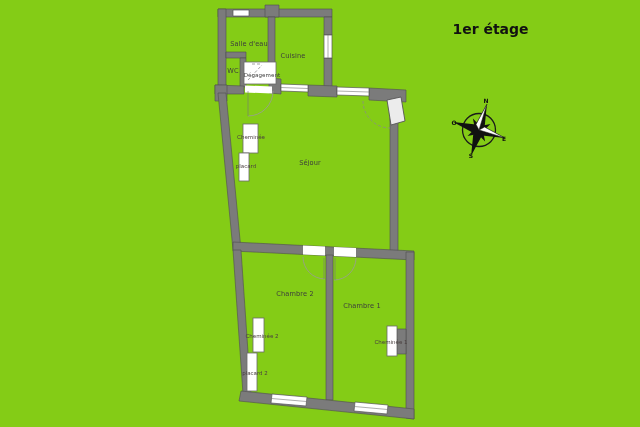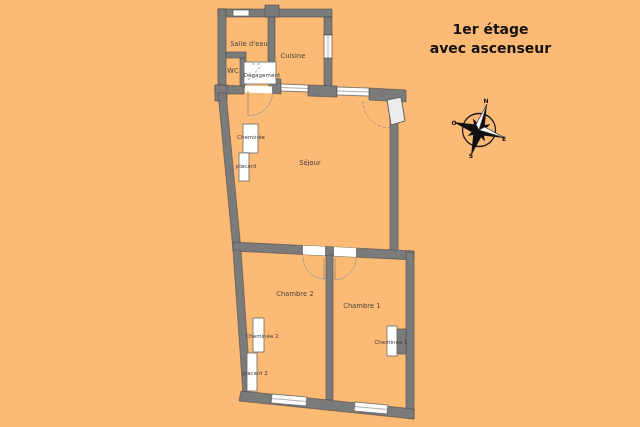--- a/index.html
+++ b/index.html
@@ -1,17 +1,17 @@
 <!DOCTYPE html>
 <html><head>
 <meta charset="utf-8">
 <style>
   html,body{margin:0;padding:0;background:#fff;}
   #stage{
-    position:relative;width:640px;height:427px;background:#fdba74;overflow:hidden;
+    position:relative;width:640px;height:427px;background:#84cc16;overflow:hidden;
     font-family:"DejaVu Sans",sans-serif;
   }
   #plan-svg{position:absolute;left:0;top:0;}
   .room-label{
     position:absolute;color:#3d3d3d;font-size:11px;white-space:nowrap;
     transform:translate(-50%,-50%) scale(0.6);letter-spacing:0.2px;
   }
   .feature-label{
     position:absolute;color:#4a4040;font-size:11px;white-space:nowrap;
     transform:translate(-50%,-50%) scale(0.5);
@@ -127,21 +127,20 @@
       </g>
       <text class="compass-letter" x="7" y="-27" text-anchor="middle">N</text>
       <text class="compass-letter" x="25" y="11" text-anchor="middle">E</text>
       <text class="compass-letter" x="-8" y="28" text-anchor="middle">S</text>
       <text class="compass-letter" x="-25" y="-5" text-anchor="middle">O</text>
     </g>
   </svg>
 
   <div class="plan-title">
     <div>1er étage</div>
-    <div>avec ascenseur</div>
   </div>
 
   <div class="room-label" style="left:249px;top:44px;">Salle d'eau</div>
   <div class="room-label" style="left:293px;top:56px;">Cuisine</div>
   <div class="room-label" style="left:233px;top:71px;">WC</div>
   <div class="room-label" style="left:262px;top:75px;transform:translate(-50%,-50%) scale(0.5);">Dégagement</div>
   <div class="room-label" style="left:310px;top:163px;">Séjour</div>
   <div class="room-label" style="left:295px;top:294px;">Chambre 2</div>
   <div class="room-label" style="left:362px;top:306px;">Chambre 1</div>
 

